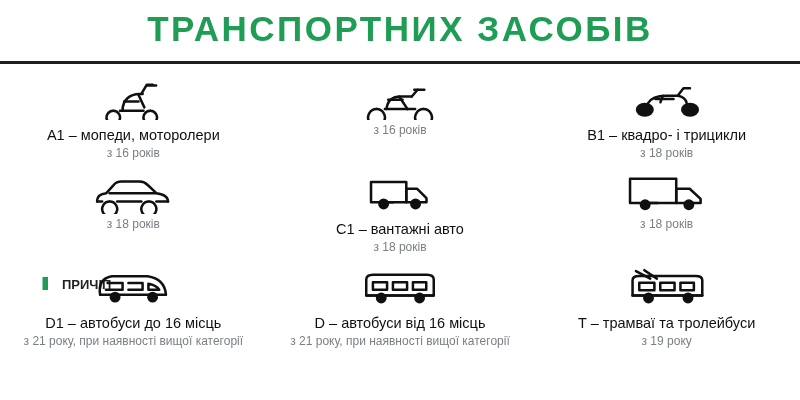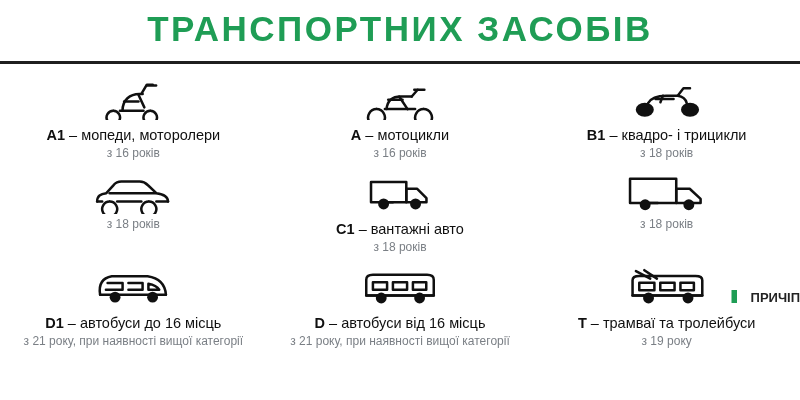--- a/index.html
+++ b/index.html
@@ -72,43 +72,42 @@
   }
 
   .cell-label {
     margin-top: 7px;
     font-size: 14.5px;
     color: #101010;
     line-height: 1.15;
     white-space: nowrap;
   }
   .cell-label .cat {
-    font-weight: bold;
+    font-weight: normal;
   }
   .cell-note {
     margin-top: 4px;
     font-size: 12px;
     color: #7a7f85;
     line-height: 1.15;
     white-space: nowrap;
   }
 
   
   .footer-stub {
     position: absolute;
     left: 0;
-    bottom: 0;
+    bottom: 13px;
     width: 100%;
     height: 22px;
     display: flex;
     align-items: flex-start;
-    padding-left: 50px;
+    padding-left: 38px;
     box-sizing: border-box;
     overflow: hidden;
-    justify-content: flex-end;
   }
   .footer-stub .fs-icon {
     margin-right: 10px;
     color: #1f9d55;
   }
   .footer-stub .fs-text {
     font-size: 13px;
     font-weight: bold;
     color: #101010;
     white-space: nowrap;
@@ -165,23 +164,20 @@
             <path d="M146 74 a20 20 0 1 0 0.1 0"></path>
             <path d="M54 74 h72"></path>
             <path d="M58 74 c2 -22 16 -30 34 -30 h26"></path>
             <path d="M118 44 l14 -16"></path>
             <path d="M124 28 h24"></path>
             <path d="M88 44 l20 30"></path>
             <path d="M62 52 h34"></path>
           </g>
         </svg>
       </div>
-      <div class="cell-label">
-        <span class="cat">A</span><span> – </span><span>мотоцикли</span>
-      </div>
       <div class="cell-note">з 16 років</div>
     </div>
 
     <div class="cell">
       <div class="icon-wrap">
         <svg width="74" height="42" viewBox="0 0 180 100" aria-hidden="true">
           <g class="fill-icon">
             <ellipse cx="36" cy="76" rx="22" ry="17"></ellipse>
             <ellipse cx="146" cy="76" rx="22" ry="17"></ellipse>
           </g>

